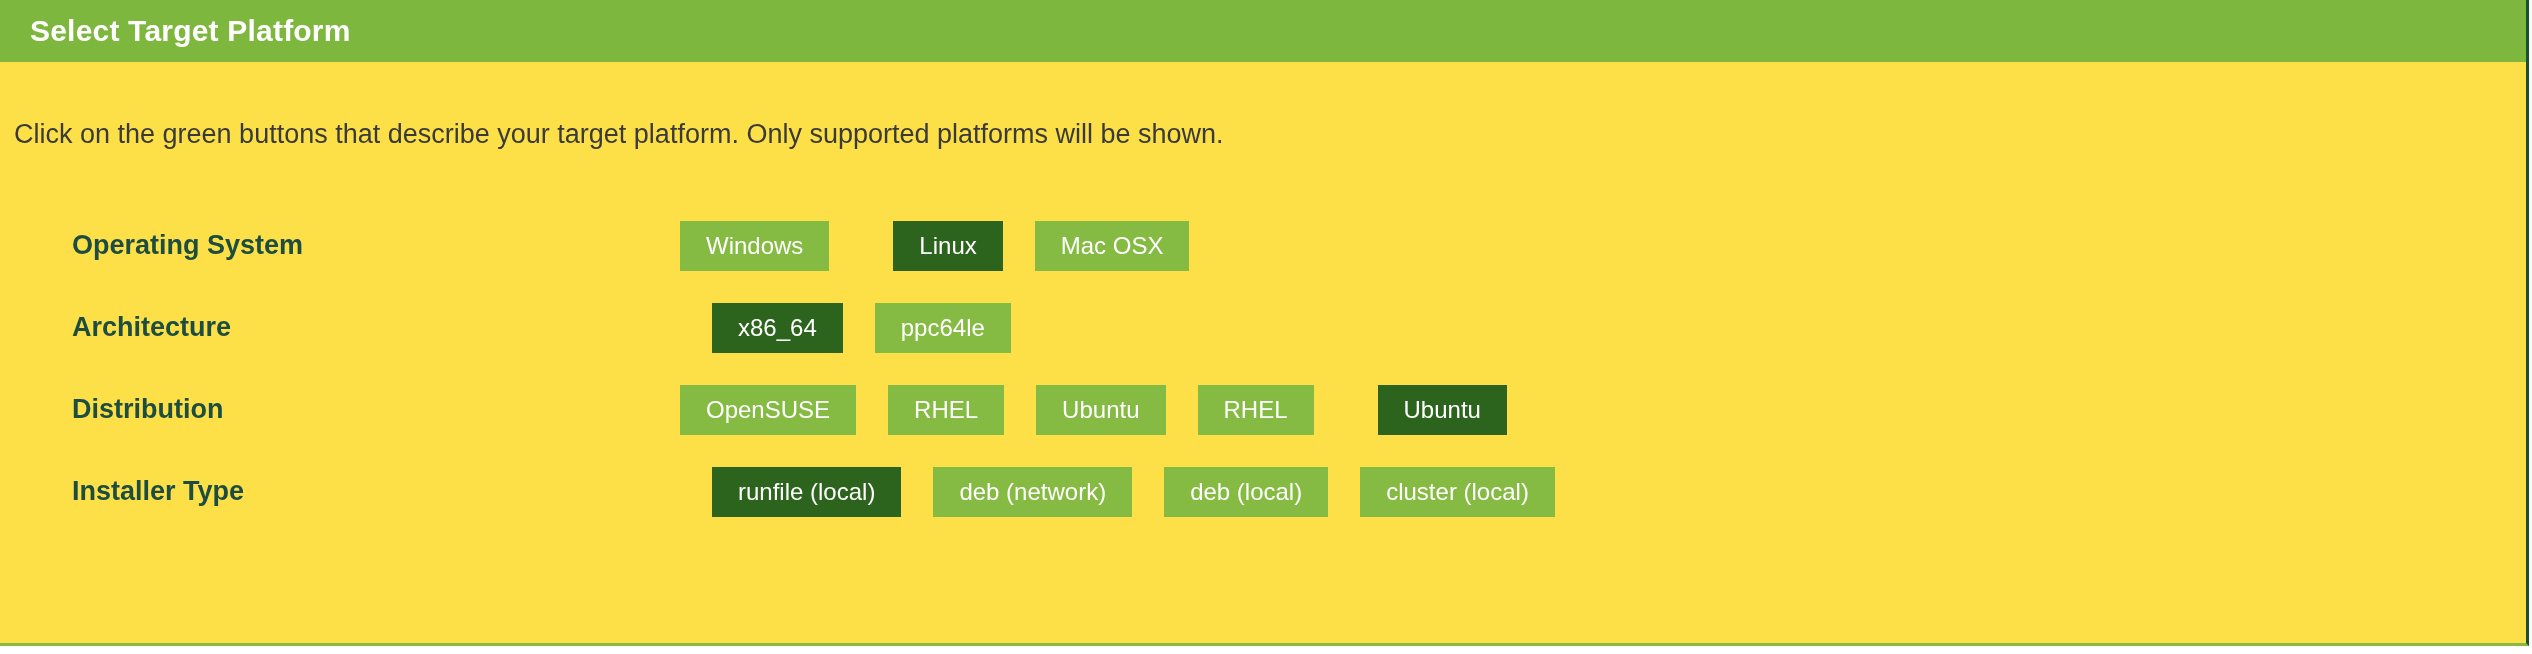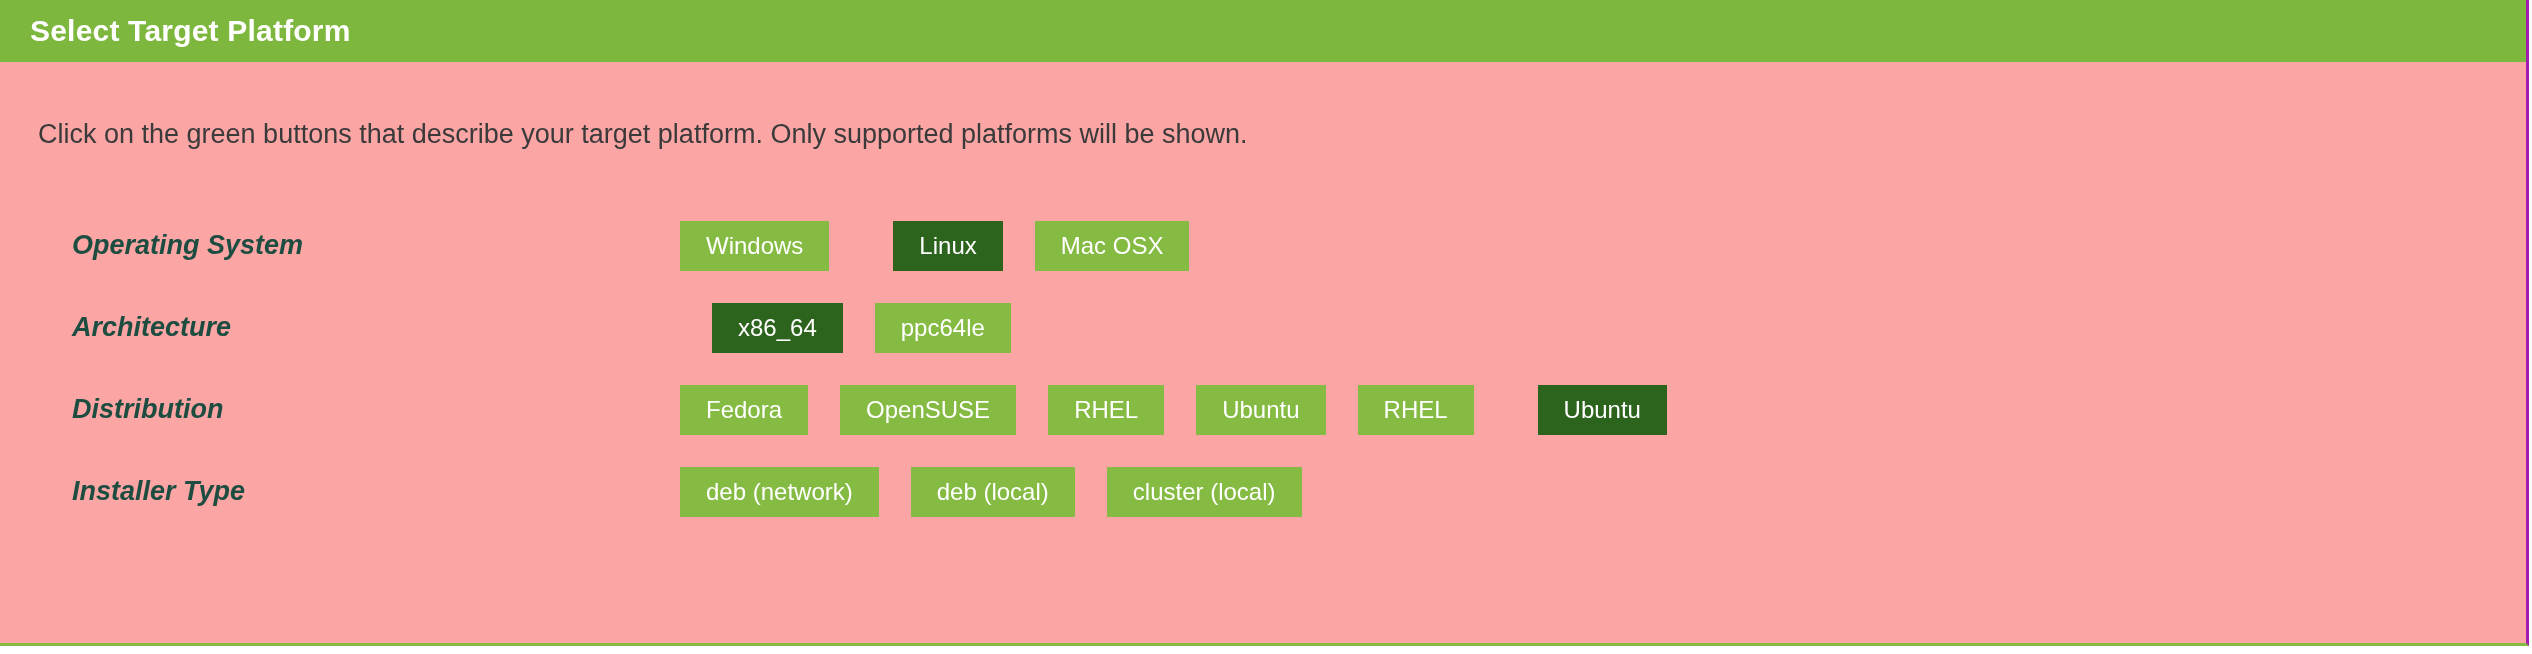--- a/index.html
+++ b/index.html
@@ -10,41 +10,41 @@
   }
   body {
     width: 2532px;
     height: 654px;
     overflow: hidden;
   }
   .panel {
     box-sizing: border-box;
     width: 2529px;
     height: 646px;
-    border-right: 3px solid #a21caf;
+    border-right: 3px solid #14532d;
     border-bottom: 3px solid #86b93f;
-    background: #fca5a5;
+    background: #fde047;
   }
   .panel-header {
     height: 62px;
     background: #7eb73e;
     display: flex;
     align-items: center;
   }
   .panel-title {
     color: #ffffff;
     font-weight: bold;
     font-size: 30px;
     padding-left: 30px;
     letter-spacing: 0.2px;
     white-space: nowrap;
   }
   .instruction {
     margin: 0;
-    padding: 56px 0 0 38px;
+    padding: 56px 0 0 14px;
     font-size: 27px;
     line-height: 33px;
     color: #3a3a3a;
   }
   .rows {
     margin-top: 63px;
   }
   .row {
     display: flex;
     align-items: center;
@@ -52,21 +52,20 @@
     margin-bottom: 19px;
   }
   .row-label {
     box-sizing: border-box;
     flex: 0 0 680px;
     padding-left: 72px;
     font-size: 27px;
     font-weight: bold;
     color: #1d4d40;
     white-space: nowrap;
-    font-style: italic;
   }
   .row-buttons {
     display: flex;
     gap: 32px;
   }
   .pbtn {
     box-sizing: border-box;
     height: 50px;
     display: inline-flex;
     align-items: center;
@@ -110,33 +109,33 @@
       <div class="row-label">Architecture</div>
       <div class="row-buttons">
         <button class="pbtn selected">x86_64</button>
         <button class="pbtn">ppc64le</button>
       </div>
     </div>
 
     <div class="row">
       <div class="row-label">Distribution</div>
       <div class="row-buttons">
-        <button class="pbtn">Fedora</button>
         <button class="pbtn">OpenSUSE</button>
         <button class="pbtn">RHEL</button>
         <button class="pbtn">Ubuntu</button>
         <button class="pbtn">RHEL</button>
         <button class="pbtn selected">Ubuntu</button>
       </div>
     </div>
 
 
     <div class="row">
       <div class="row-label">Installer Type</div>
       <div class="row-buttons">
+        <button class="pbtn selected">runfile (local)</button>
         <button class="pbtn">deb (network)</button>
         <button class="pbtn">deb (local)</button>
         <button class="pbtn">cluster (local)</button>
       </div>
     </div>
 
   </div>
 </div>
 
 </body></html>

